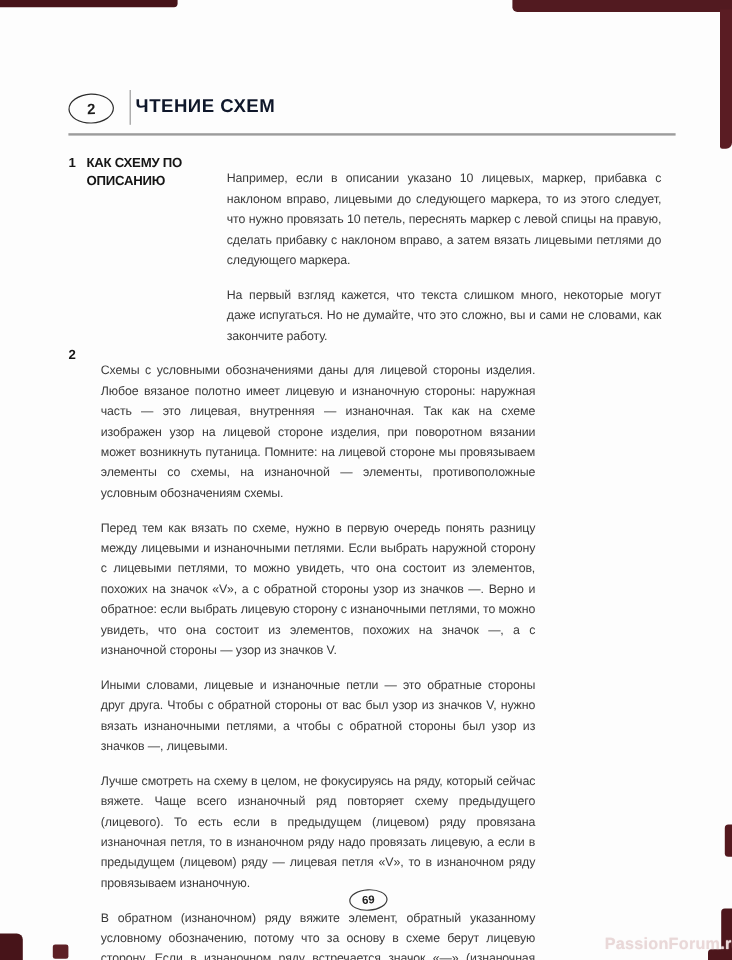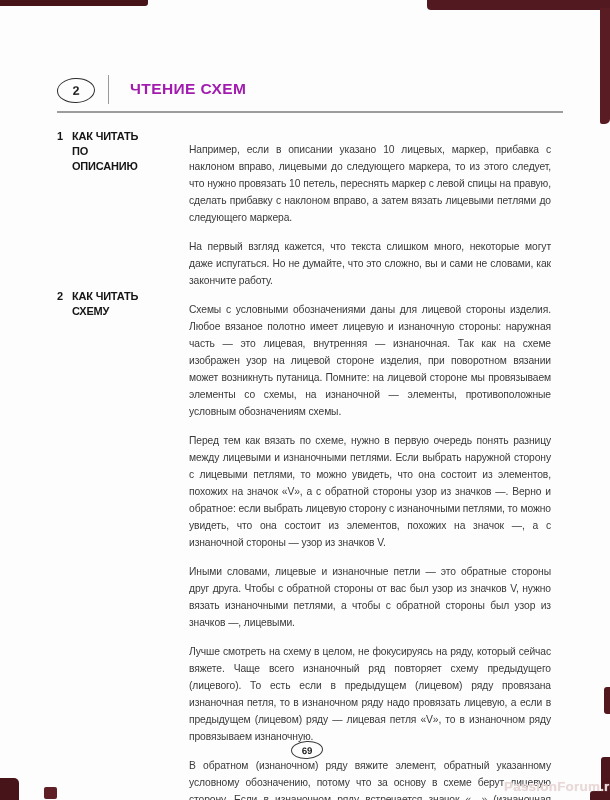--- a/index.html
+++ b/index.html
@@ -27,22 +27,22 @@
   .chapter-head { position:absolute; left:57px; top:76px; width:506px; height:40px; }
   .chapter-badge {
     position:absolute; left:0; top:2px; width:36px; height:23px;
     border:1.4px solid #2e2e2e; border-radius:50%;
     display:flex; align-items:center; justify-content:center;
     font-weight:bold; font-size:12.5px; color:#1c1c1c;
     transform:rotate(-2deg);
   }
   .chapter-divider { position:absolute; left:51px; top:-1px; width:1px; height:29px; background:#9a9a9a; }
   .chapter-title {
-    position:absolute; left:73px; top:4px;
-    font-weight:bold; font-size:15.5px; letter-spacing:0.4px; color:#a21caf;
+    position:absolute; left:56px; top:4px;
+    font-weight:bold; font-size:15.5px; letter-spacing:0.4px; color:#0f172a;
   }
   .head-rule { position:absolute; left:57px; top:111px; width:506px; height:1.5px; background:#9c9c9c; }
 
   
   .section { position:absolute; left:57px; width:506px; display:flex; align-items:flex-start; }
   .section-1 { top:129px; }
   .section-2 { top:289px; }
   .sec-num {
     width:15px; flex:0 0 15px;
     font-weight:bold; font-size:11px; color:#151515; line-height:15px;
@@ -92,30 +92,29 @@
     <div class="chapter-badge">
       <span>2</span>
     </div>
     <div class="chapter-divider"></div>
     <div class="chapter-title">ЧТЕНИЕ СХЕМ</div>
   </div>
   <div class="head-rule"></div>
 
   <div class="section section-1">
     <div class="sec-num">1</div>
-    <div class="sec-head">КАК ЧИТАТЬ ПО ОПИСАНИЮ</div>
+    <div class="sec-head">КАК СХЕМУ ПО ОПИСАНИЮ</div>
     <div class="sec-body">
         <p>Например, если в описании указано 10 лицевых, маркер, прибавка с наклоном вправо, лицевыми до следующего маркера, то из этого следует, что нужно провязать 10 петель, переснять маркер с левой спицы на правую, сделать прибавку с наклоном вправо, а затем вязать лицевыми петлями до следующего маркера.</p>
         <p>На первый взгляд кажется, что текста слишком много, некоторые могут даже испугаться. Но не думайте, что это сложно, вы и сами не словами, как закончите работу.</p>
       </div>
   </div>
 
   <div class="section section-2">
     <div class="sec-num">2</div>
-    <div class="sec-head">КАК ЧИТАТЬ СХЕМУ</div>
     <div class="sec-body">
         <p>Схемы с условными обозначениями даны для лицевой стороны изделия. Любое вязаное полотно имеет лицевую и изнаночную стороны: наружная часть — это лицевая, внутренняя — изнаночная. Так как на схеме изображен узор на лицевой стороне изделия, при поворотном вязании может возникнуть путаница. Помните: на лицевой стороне мы провязываем элементы со схемы, на изнаночной — элементы, противоположные условным обозначениям схемы.</p>
         <p>Перед тем как вязать по схеме, нужно в первую очередь понять разницу между лицевыми и изнаночными петлями. Если выбрать наружной сторону с лицевыми петлями, то можно увидеть, что она состоит из элементов, похожих на значок «V», а с обратной стороны узор из значков —. Верно и обратное: если выбрать лицевую сторону с изнаночными петлями, то можно увидеть, что она состоит из элементов, похожих на значок —, а с изнаночной стороны — узор из значков V.</p>
         <p>Иными словами, лицевые и изнаночные петли — это обратные стороны друг друга. Чтобы с обратной стороны от вас был узор из значков V, нужно вязать изнаночными петлями, а чтобы с обратной стороны был узор из значков —, лицевыми.</p>
         <p>Лучше смотреть на схему в целом, не фокусируясь на ряду, который сейчас вяжете. Чаще всего изнаночный ряд повторяет схему предыдущего (лицевого). То есть если в предыдущем (лицевом) ряду провязана изнаночная петля, то в изнаночном ряду надо провязать лицевую, а если в предыдущем (лицевом) ряду — лицевая петля «V», то в изнаночном ряду провязываем изнаночную.</p>
         <p>В обратном (изнаночном) ряду вяжите элемент, обратный указанному условному обозначению, потому что за основу в схеме берут лицевую сторону. Если в изнаночном ряду встречается значок «—» (изнаночная петля), нужно вязать обратный элемент — лицевую петлю; если значок «□» (лицевая петля) — изнаночную петлю. Так вы получите желаемый рисунок.</p>
       </div>
   </div>
 
   <div class="page-num-oval">

